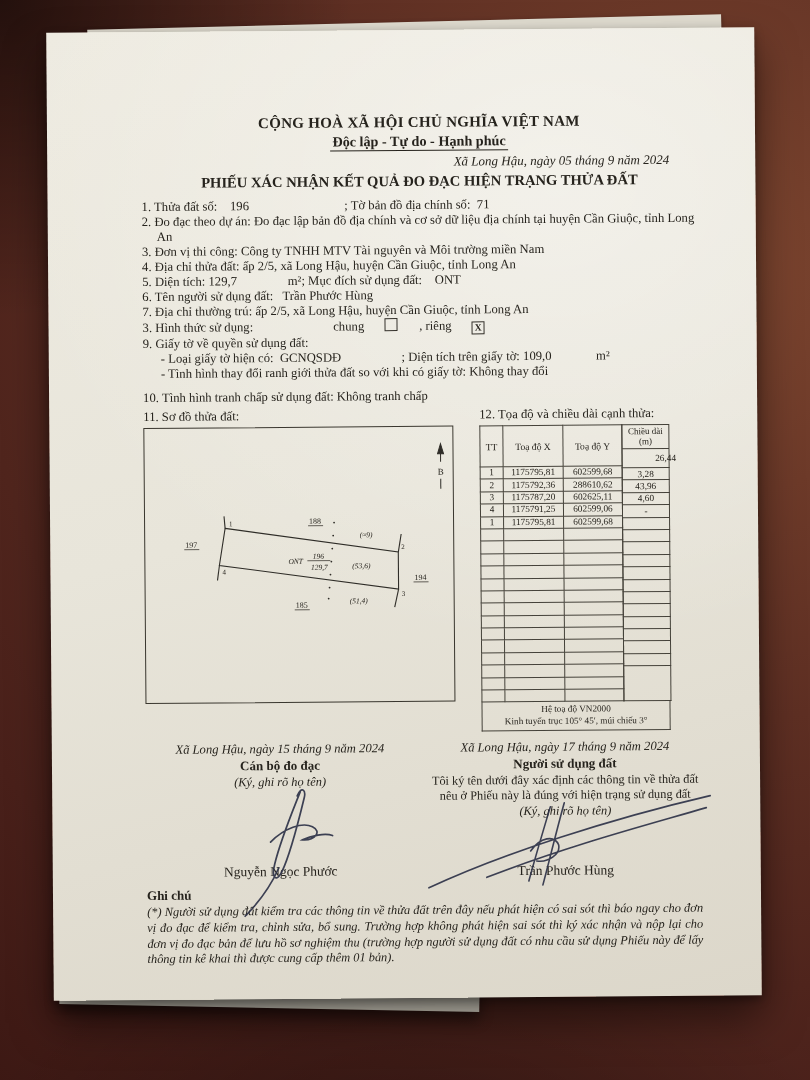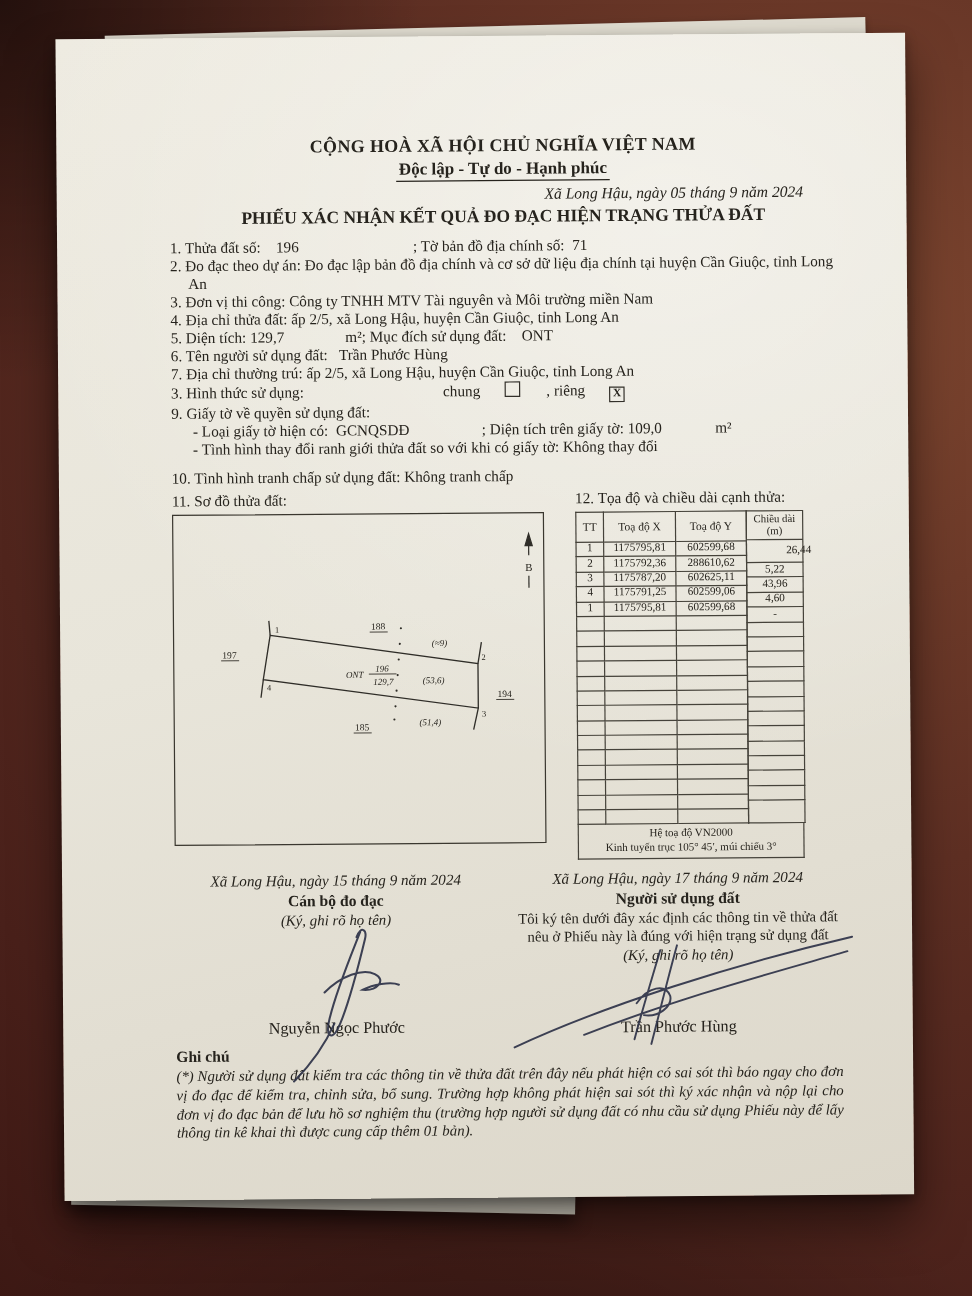--- a/index.html
+++ b/index.html
@@ -33,34 +33,34 @@
   .pdate{text-align:right;font-style:italic;font-size:13px;margin-top:4px;padding-right:28px;}
   .ftitle{text-align:center;font-weight:bold;font-size:14.6px;margin-top:3px;}
 
   .items{margin-top:8px;}
   .it{font-size:12.7px;line-height:15px;white-space:pre-wrap;padding-left:15px;text-indent:-15px;}
   .sub{padding-left:28px;text-indent:-10px;}
   .sp{height:9px;}
   .cb{display:inline-block;width:11px;height:11px;border:1.2px solid #33302a;
       vertical-align:-1px;text-indent:0;}
   .cb.ck{text-align:center;font-size:9.5px;line-height:10.5px;font-weight:bold;}
-  .mlA{margin-left:116px;} .mlB{margin-left:20px;} .mlC{margin-left:22px;} .mlD{margin-left:20px;}
+  .mlA{margin-left:80px;} .mlB{margin-left:20px;} .mlC{margin-left:22px;} .mlD{margin-left:20px;}
 
   .cols{display:flex;margin-top:4px;}
   .colL{width:312px;}
   .colR{margin-left:24px;width:218px;}
 
   .sketch{margin-top:3px;width:308px;height:274px;border:1.6px solid #3a372f;position:relative;}
   .sketch svg{position:absolute;left:0;top:0;}
 
   .tablewrap{display:flex;align-items:stretch;margin-top:3px;}
   table.ct{border-collapse:collapse;table-layout:fixed;width:142px;}
   .ct th,.ct td{border:1px solid #45423a;padding:0;text-align:center;font-weight:normal;
       font-size:9.3px;line-height:11px;height:12.4px;overflow:hidden;box-sizing:border-box;}
-  .ct thead th{height:25px;font-size:9.6px;}
+  .ct thead th{height:41px;font-size:9.6px;}
   .lenCol{width:48px;margin-left:-1px;display:flex;flex-direction:column;}
   .lc{border:1px solid #45423a;border-top:none;text-align:center;font-size:9.3px;
       box-sizing:border-box;flex:0 0 auto;display:flex;align-items:center;justify-content:center;}
   .lc.h{border-top:1px solid #45423a;height:25px;font-size:9px;line-height:9.5px;
       flex-direction:column;}
   .lc.tall{height:19px;padding-left:40px;} .lc.std{height:12.4px;} .lc.fill{flex:1 1 auto;}
   .tfoot{width:189px;border:1px solid #45423a;border-top:none;text-align:center;
       font-size:9.2px;line-height:11.5px;padding:2px 0 3px;box-sizing:border-box;}
 
   .sigrow{display:flex;margin-top:9px;}
@@ -287,21 +287,21 @@
                     <td></td>
                   </tr>
               </tbody>
             </table>
             <div class="lenCol">
               <div class="lc h">
                 <span>Chiều dài</span>
                 <span>(m)</span>
               </div>
               <div class="lc tall">26,44</div>
-              <div class="lc std">5,22</div>
+              <div class="lc std">3,28</div>
               <div class="lc std">43,96</div>
               <div class="lc std">4,60</div>
               <div class="lc std">-</div>
               <div class="lc std"></div>
               <div class="lc std"></div>
               <div class="lc std"></div>
               <div class="lc std"></div>
               <div class="lc std"></div>
               <div class="lc std"></div>
               <div class="lc std"></div>

